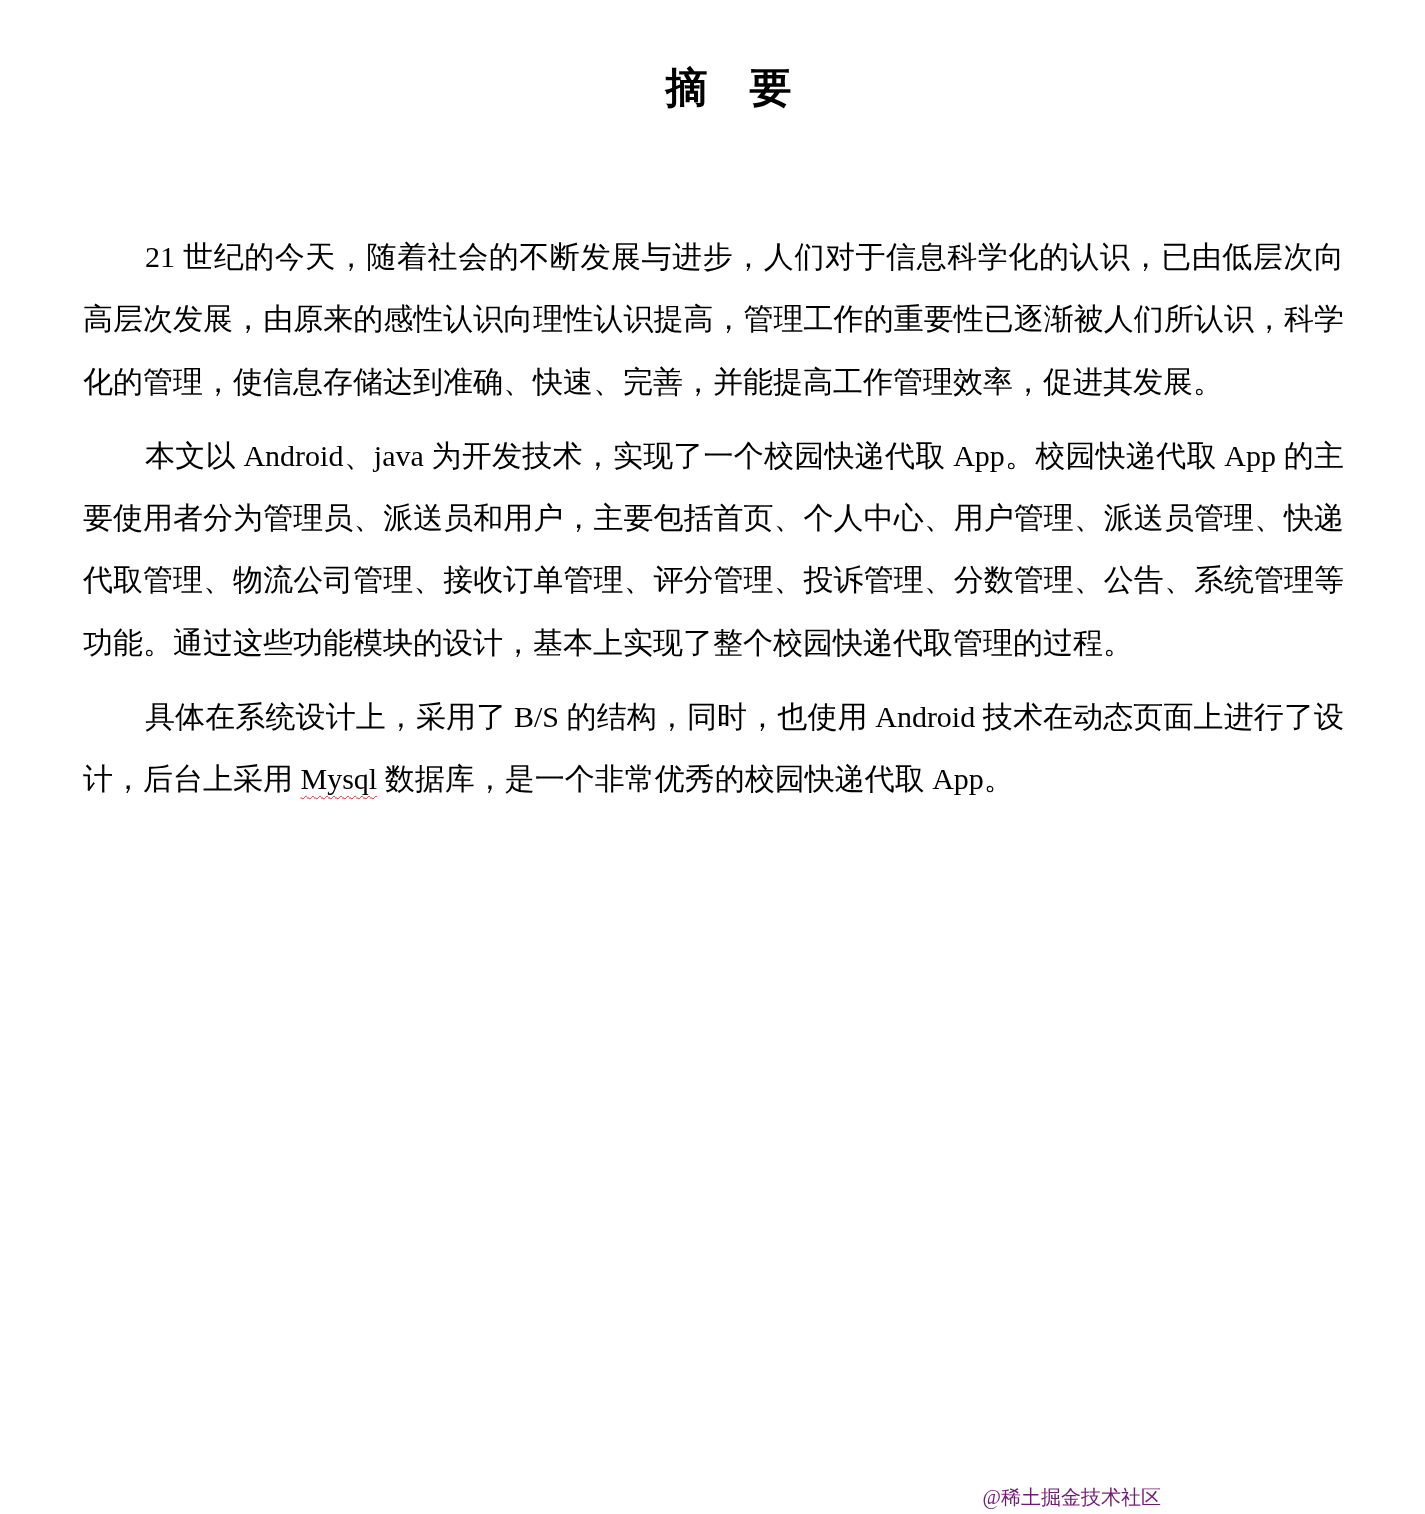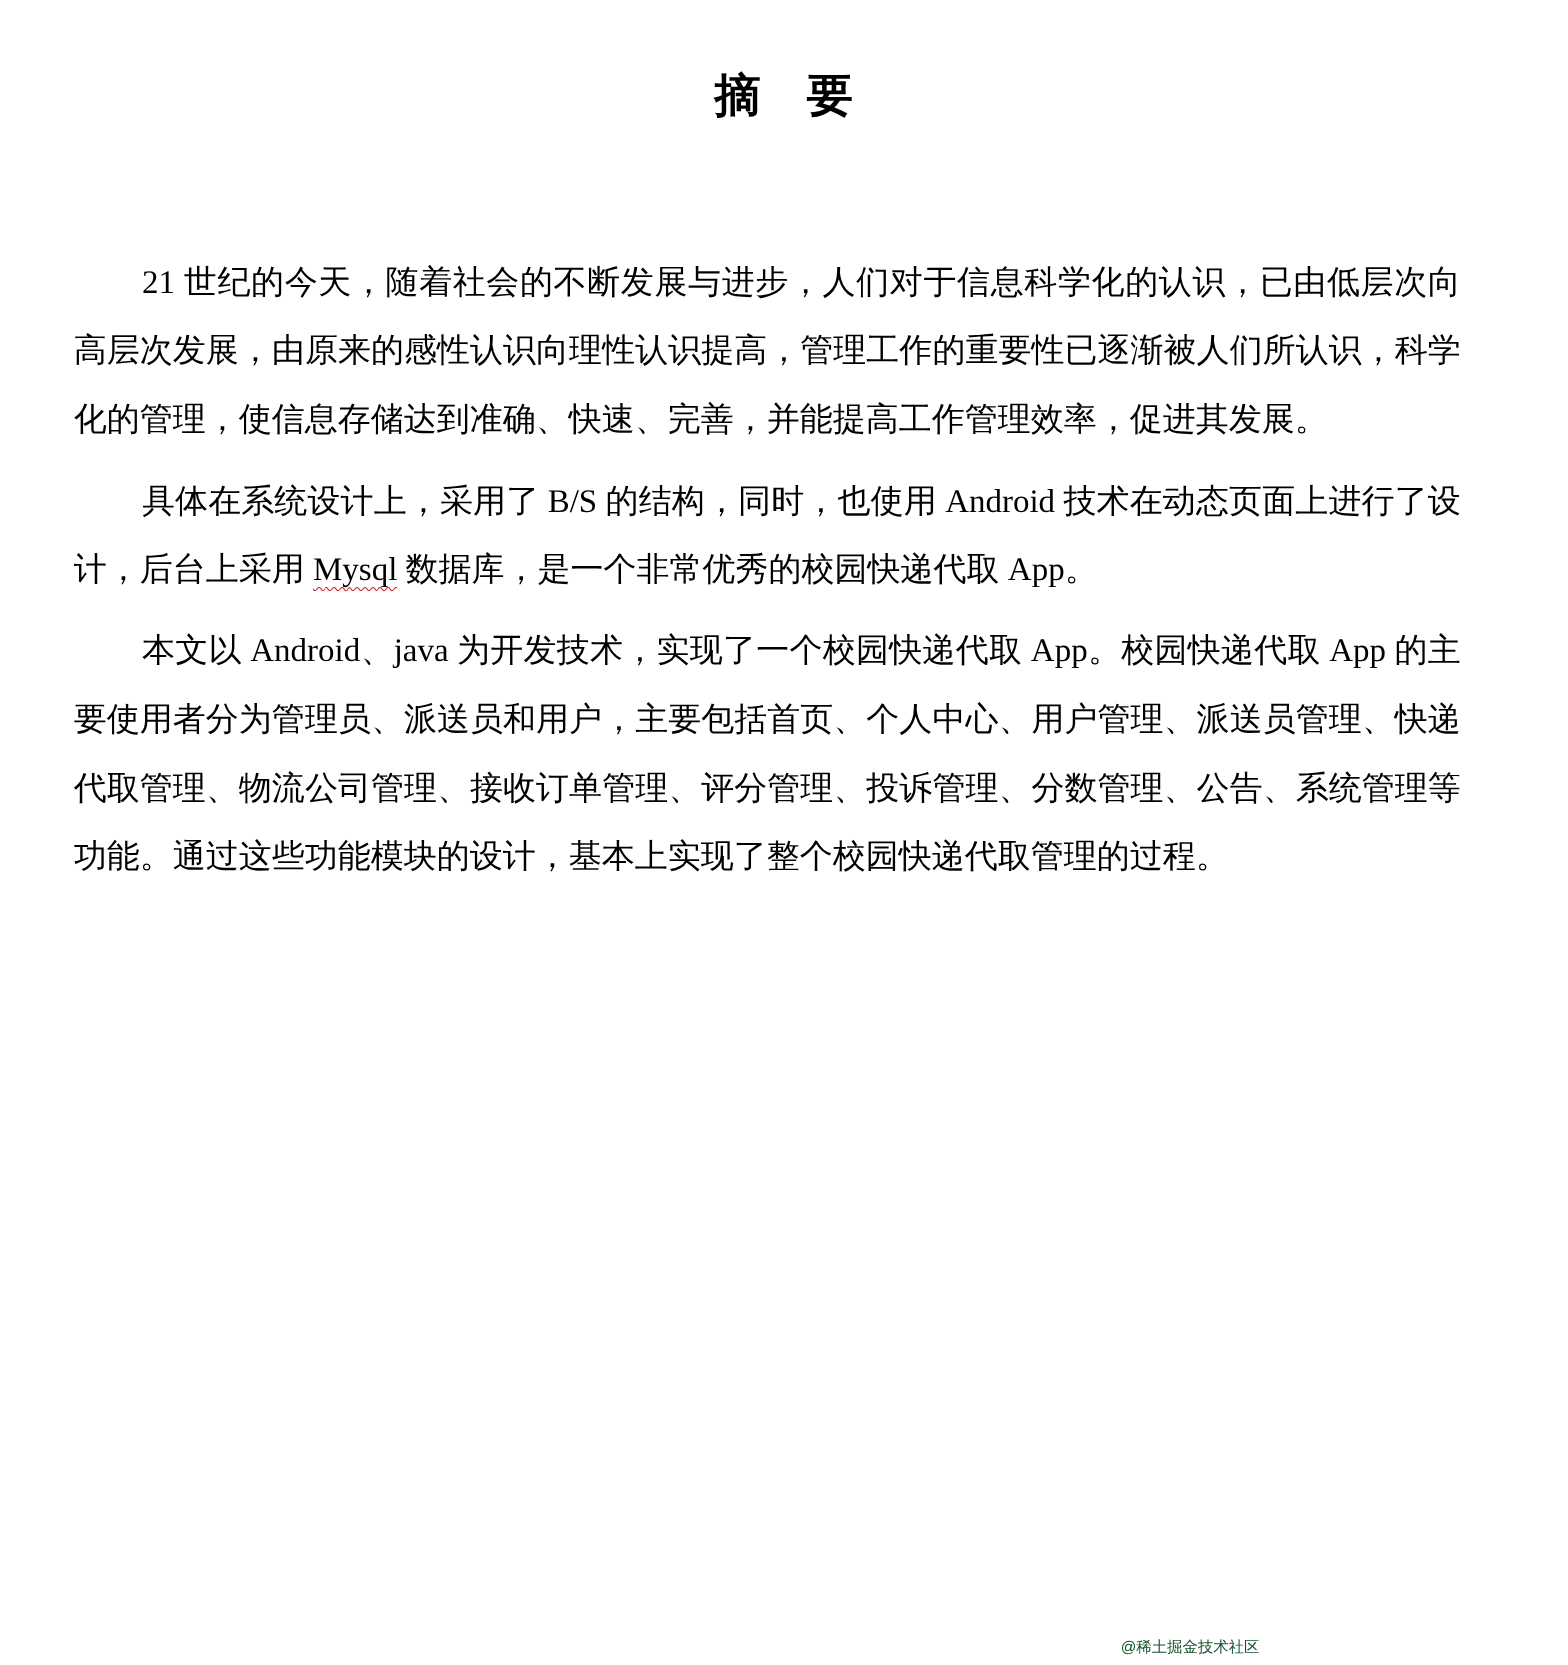--- a/index.html
+++ b/index.html
@@ -10,21 +10,21 @@
     body {
       width: 1425px;
       height: 1514px;
       position: relative;
       overflow: hidden;
       font-family: "Liberation Serif", "DejaVu Serif", serif;
       color: #000000;
     }
     .page {
       position: absolute;
-      left: 0; top: 0;
+      left: 16px; top: 0;
       width: 1151px;
       height: 1514px;
     }
     .title {
       position: absolute;
       top: 58px;
       left: 0;
       width: 1425px;
       text-align: center;
       font-size: 42px;
@@ -63,37 +63,37 @@
       left: 55px;
       top: 1024px;
       font-size: 30px;
       line-height: 62px;
       white-space: nowrap;
     }
     .watermark {
       position: absolute;
       right: 6px;
       bottom: 6px;
-      font-family: Liberation Sans, sans-serif;
-      font-size: 14px;
-      color: #14532d;
+      font-family: Liberation Serif, serif;
+      font-size: 20px;
+      color: #701a75;
       line-height: 22px;
     }
   </style>
 </head>
 <body>
 
 <div class="page">
 
   <div class="title">
     <span class="ch">摘</span><span class="gap"></span><span class="ch">要</span>
   </div>
 
   <div class="body">
     <p class="para">21 世纪的今天，随着社会的不断发展与进步，人们对于信息科学化的认识，已由低层次向高层次发展，由原来的感性认识向理性认识提高，管理工作的重要性已逐渐被人们所认识，科学化的管理，使信息存储达到准确、快速、完善，并能提高工作管理效率，促进其发展。</p>
+    <p class="para">本文以 Android、java 为开发技术，实现了一个校园快递代取 App。校园快递代取 App 的主要使用者分为管理员、派送员和用户，主要包括首页、个人中心、用户管理、派送员管理、快递代取管理、物流公司管理、接收订单管理、评分管理、投诉管理、分数管理、公告、系统管理等功能。通过这些功能模块的设计，基本上实现了整个校园快递代取管理的过程。</p>
     <p class="para"><span>具体在系统设计上，采用了 B/S 的结构，同时，也使用 Android 技术在动态页面上进行了设计，后台上采用 </span><span class="squiggle">Mysql</span><span> 数据库，是一个非常优秀的校园快递代取 App。</span></p>
-    <p class="para">本文以 Android、java 为开发技术，实现了一个校园快递代取 App。校园快递代取 App 的主要使用者分为管理员、派送员和用户，主要包括首页、个人中心、用户管理、派送员管理、快递代取管理、物流公司管理、接收订单管理、评分管理、投诉管理、分数管理、公告、系统管理等功能。通过这些功能模块的设计，基本上实现了整个校园快递代取管理的过程。</p>
   </div>
 
 
   <div class="watermark">@稀土掘金技术社区</div>
 
 </div>
 
 </body></html>

